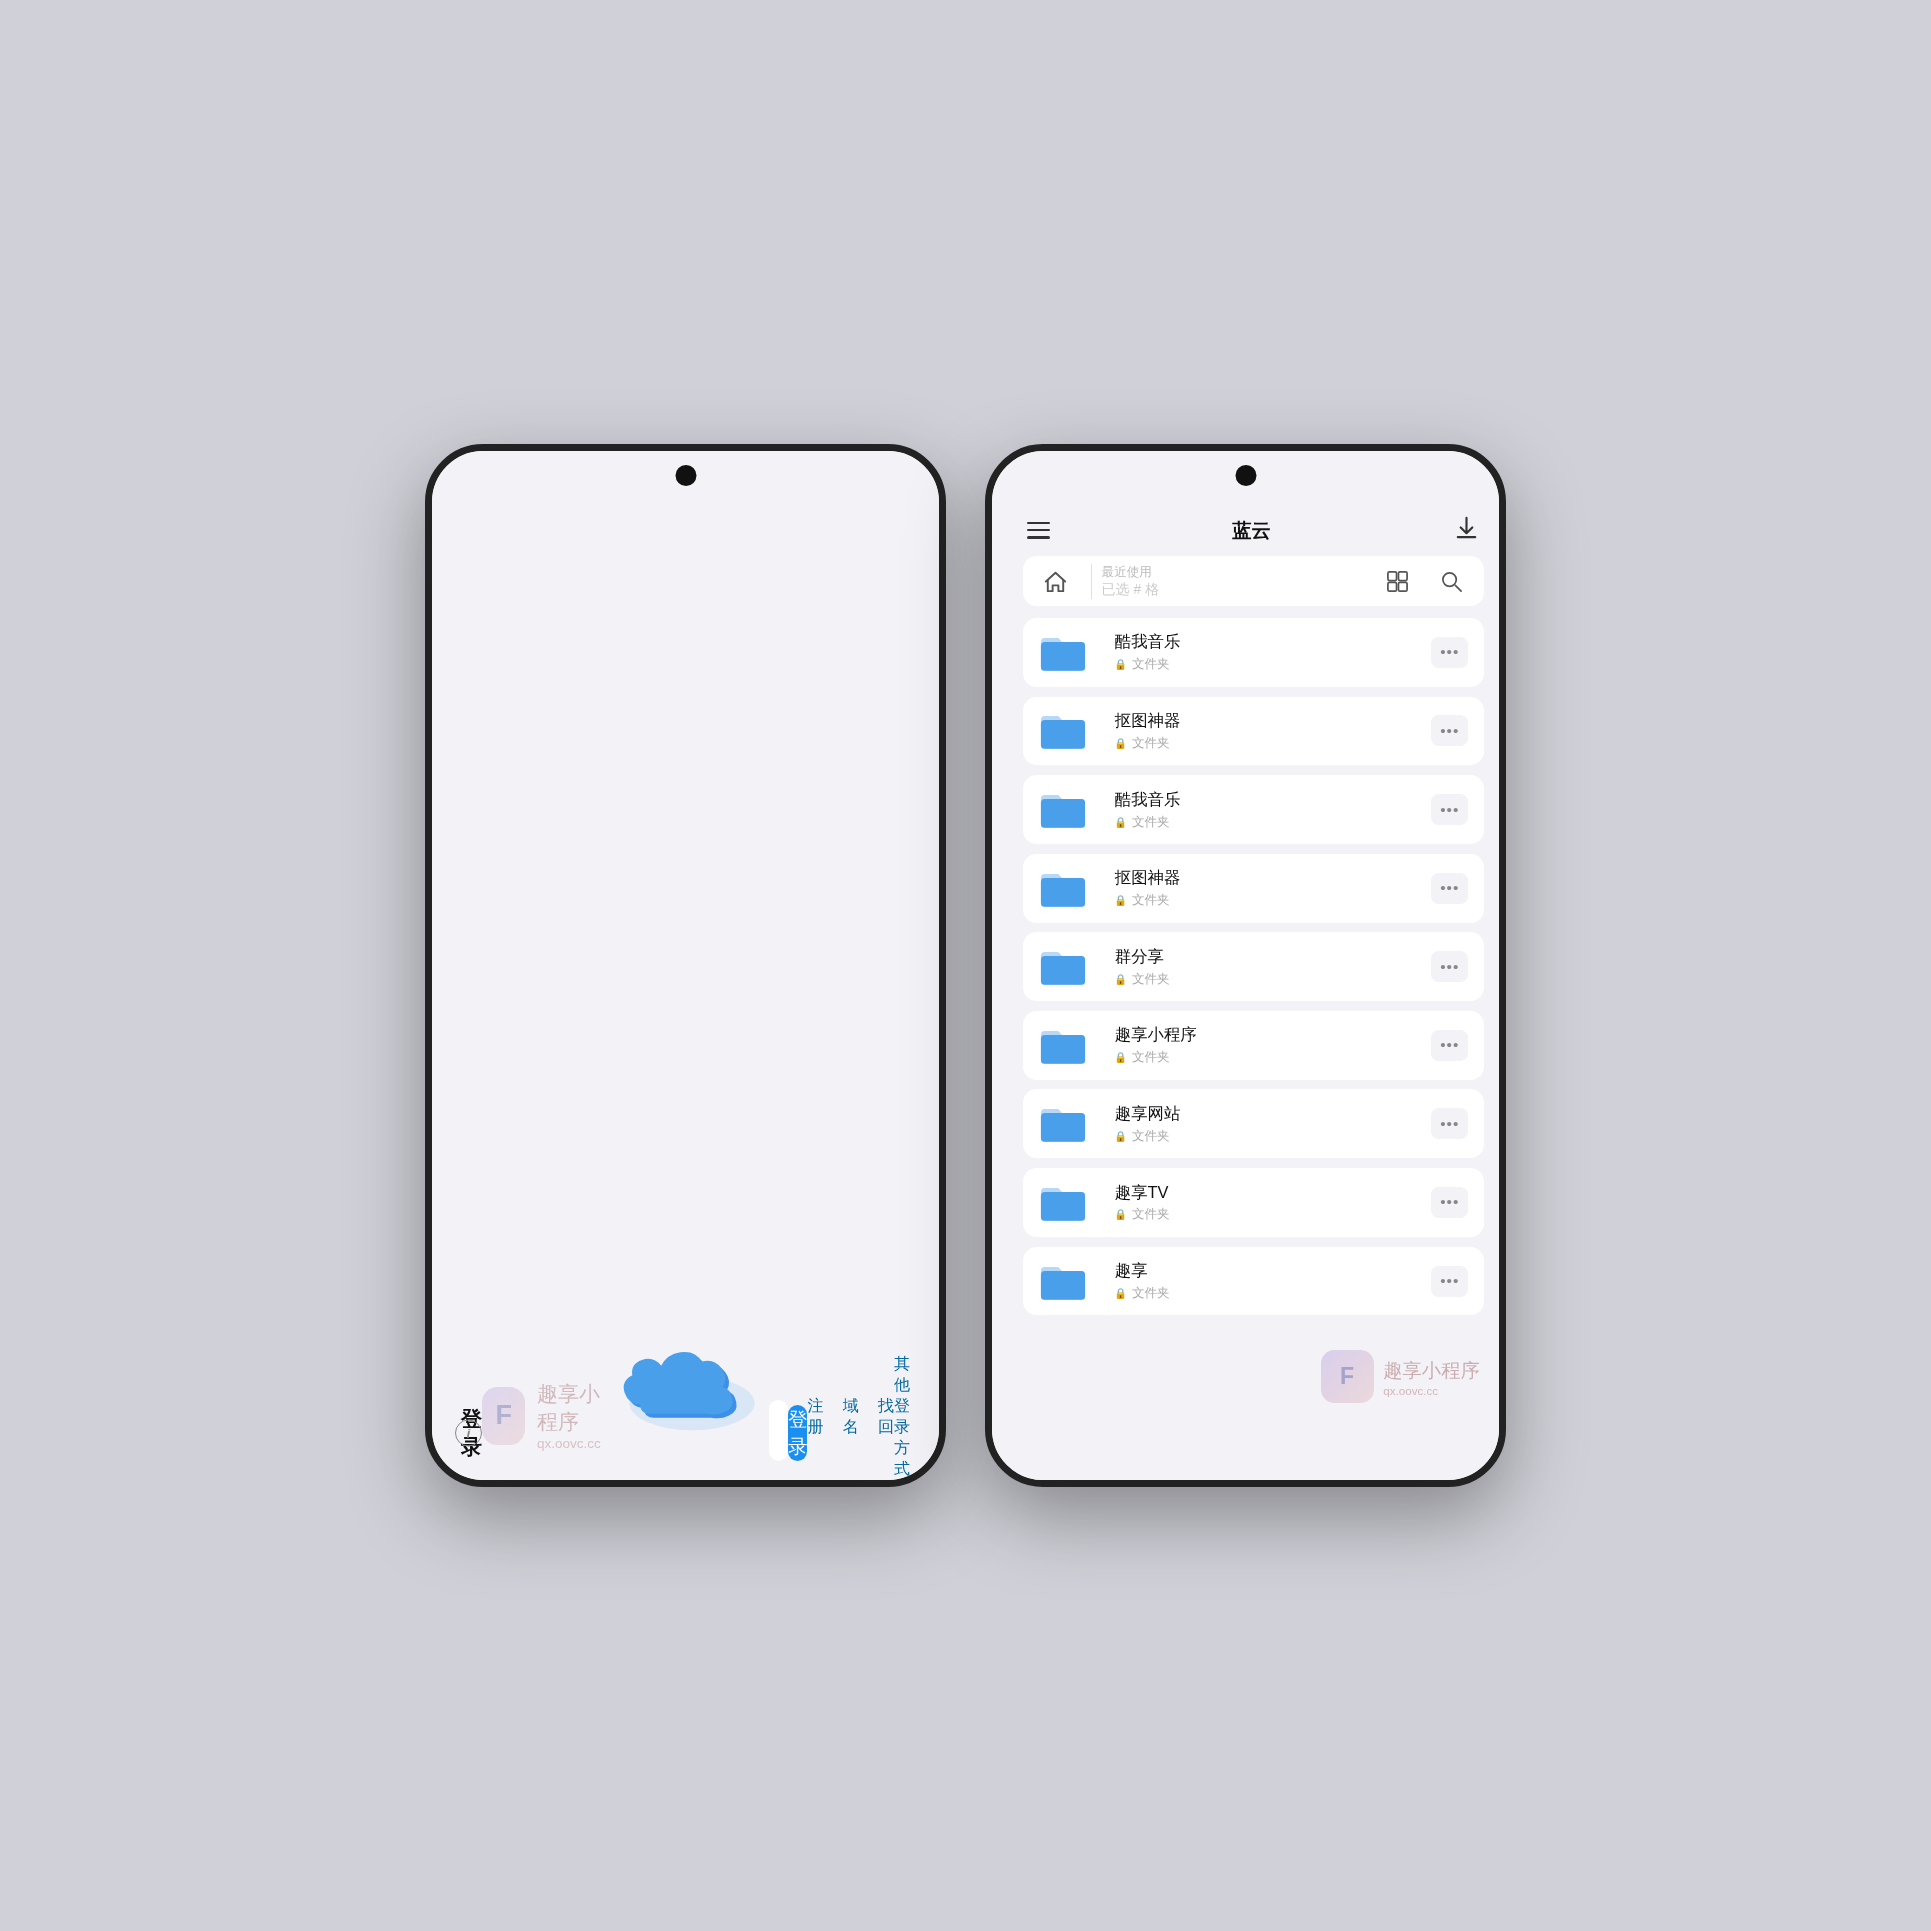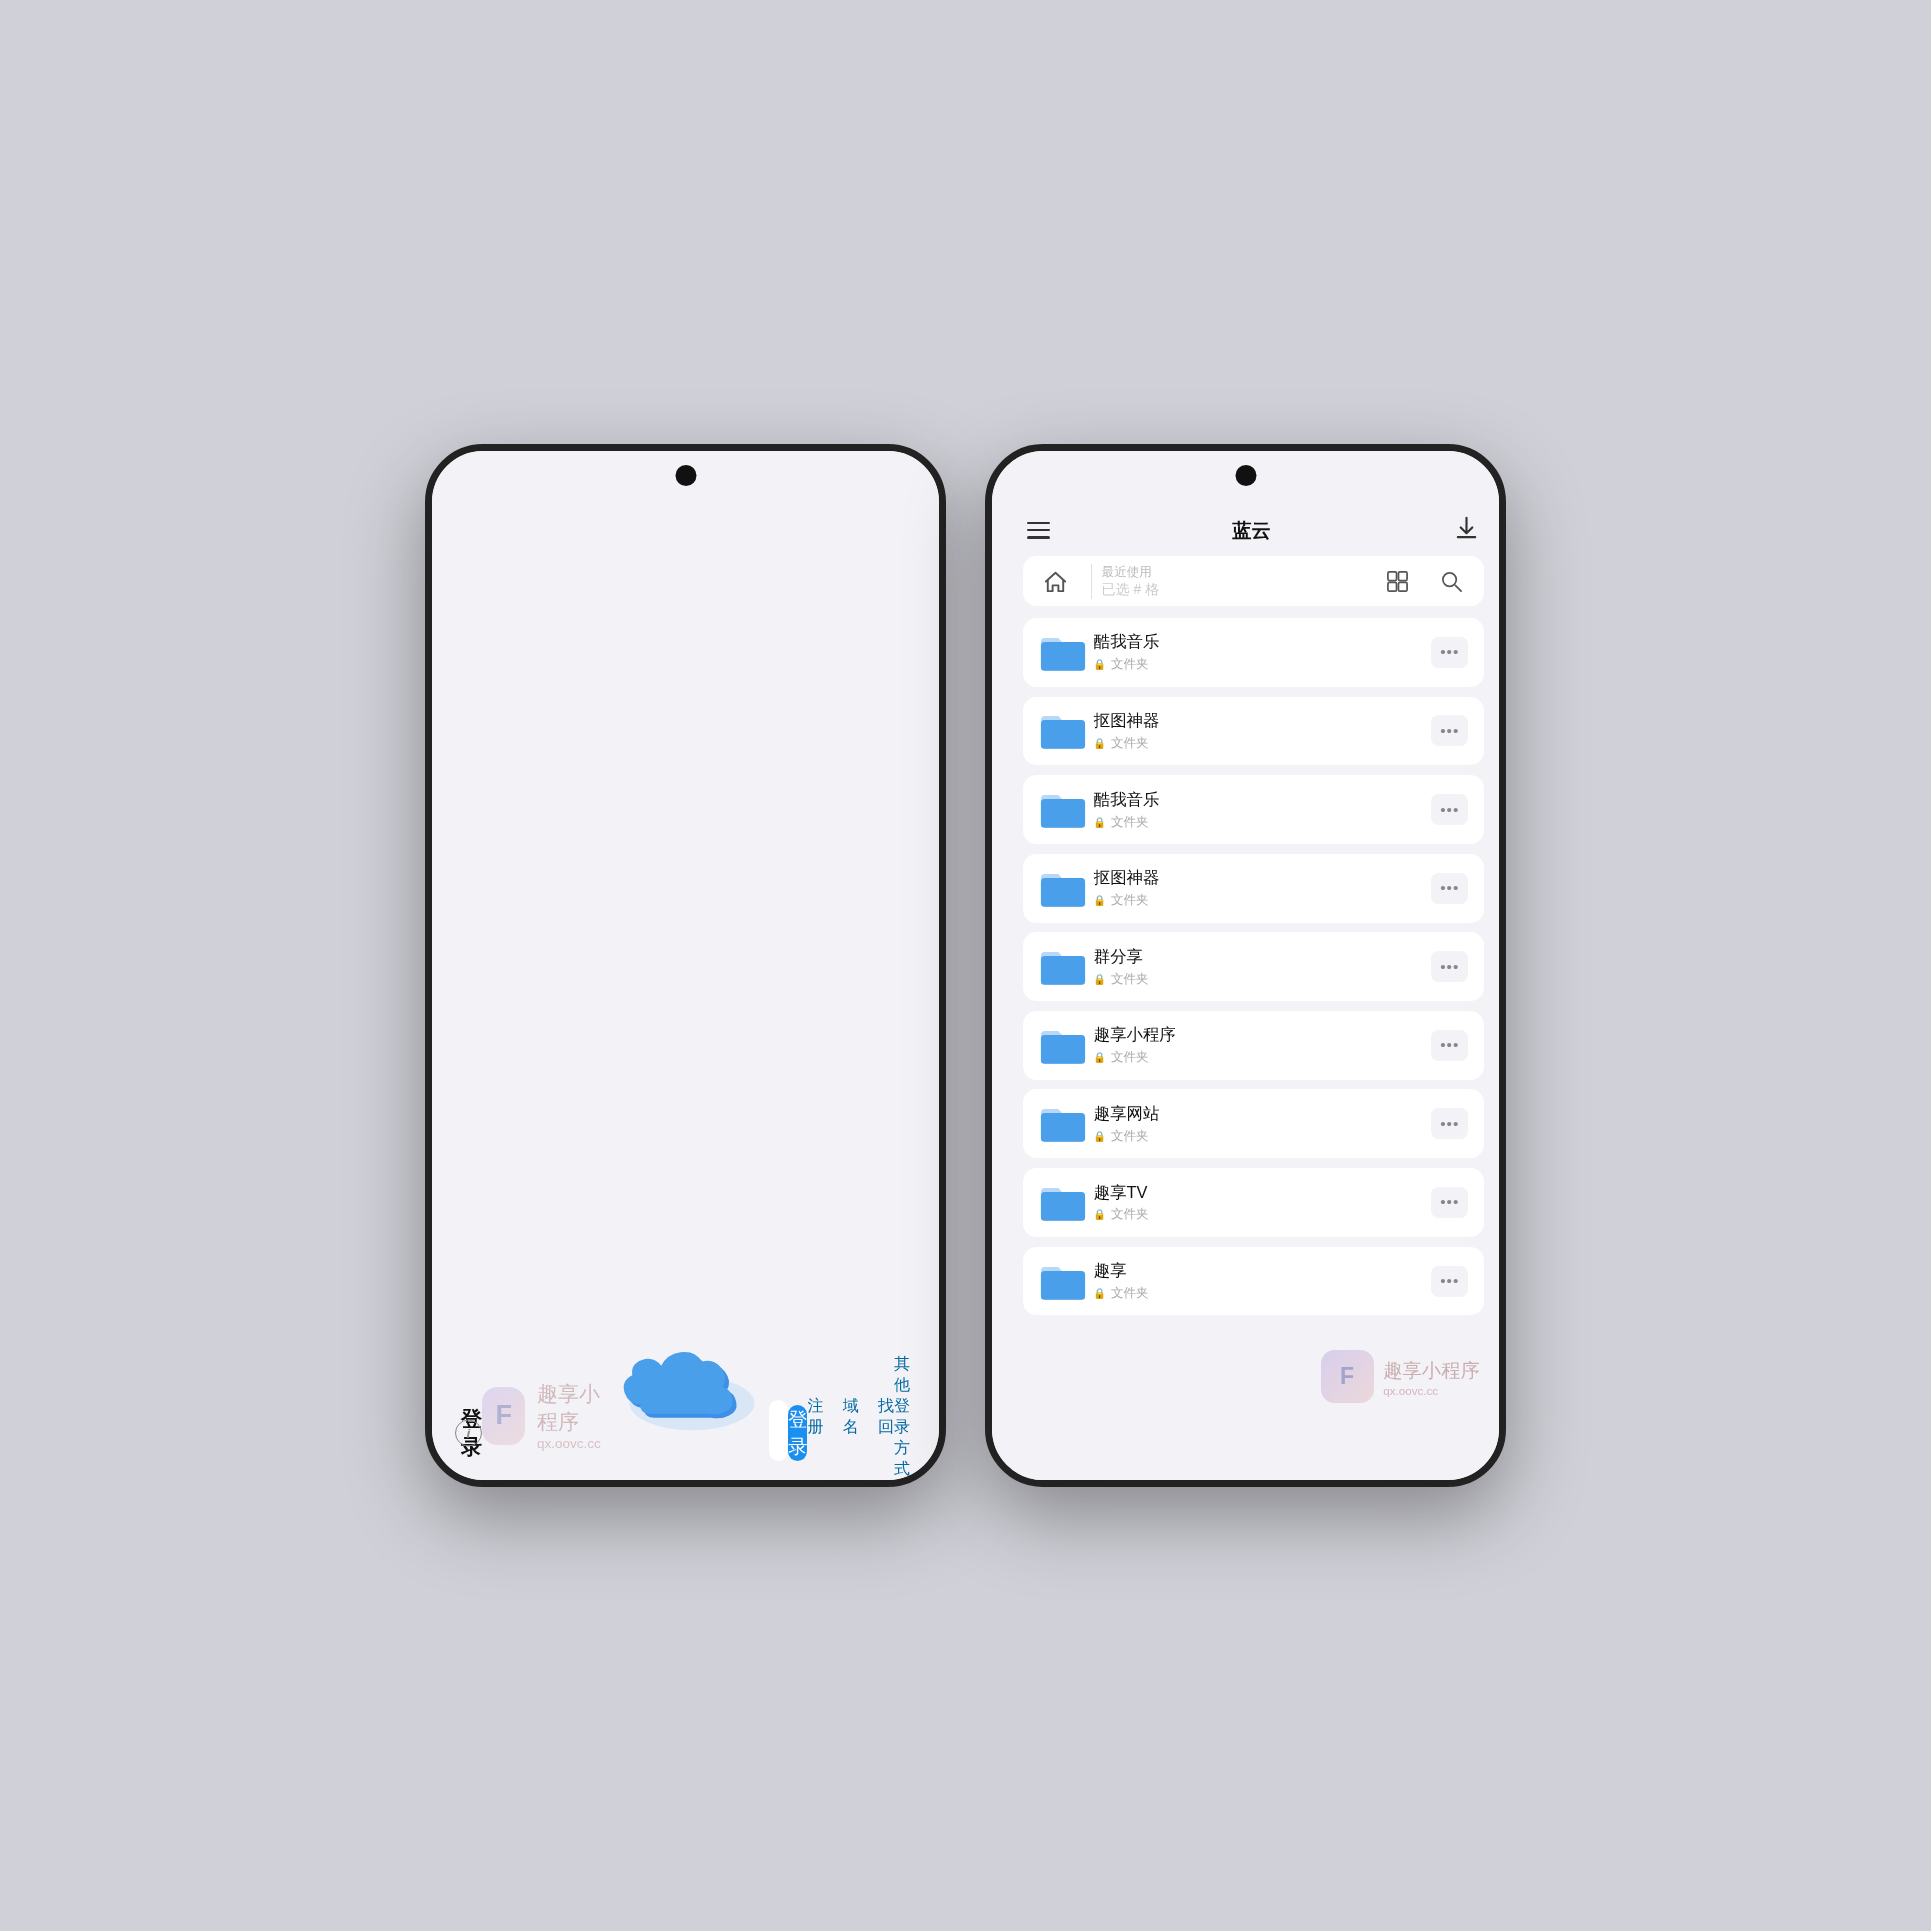--- a/index.html
+++ b/index.html
@@ -335,21 +335,21 @@
       padding: 0 15.4px;
     }
 
     .file-item {
       display: flex;
       align-items: center;
       background: #fff;
       border-radius: 13.5px;
       padding: 13.5px 15.4px;
       margin-bottom: 9.7px;
-      gap: 7px;
+      gap: 28px;
     }
 
     .folder-icon {
       width: 48px;
       height: 41px;
       flex-shrink: 0;
     }
 
     .file-info {
       flex: 1;

